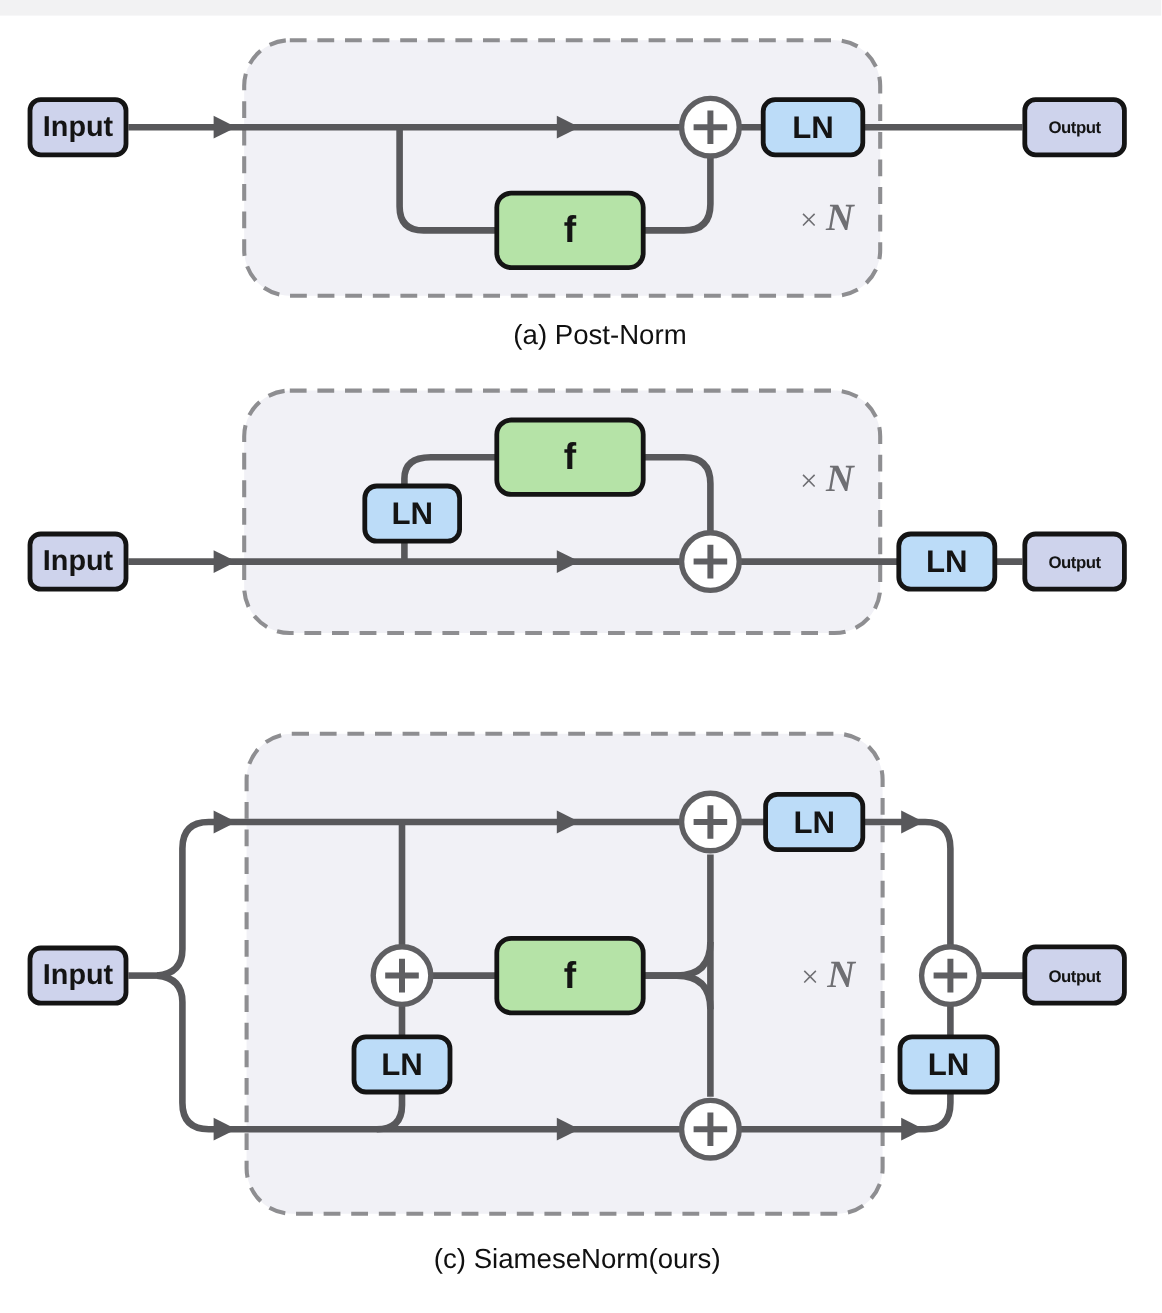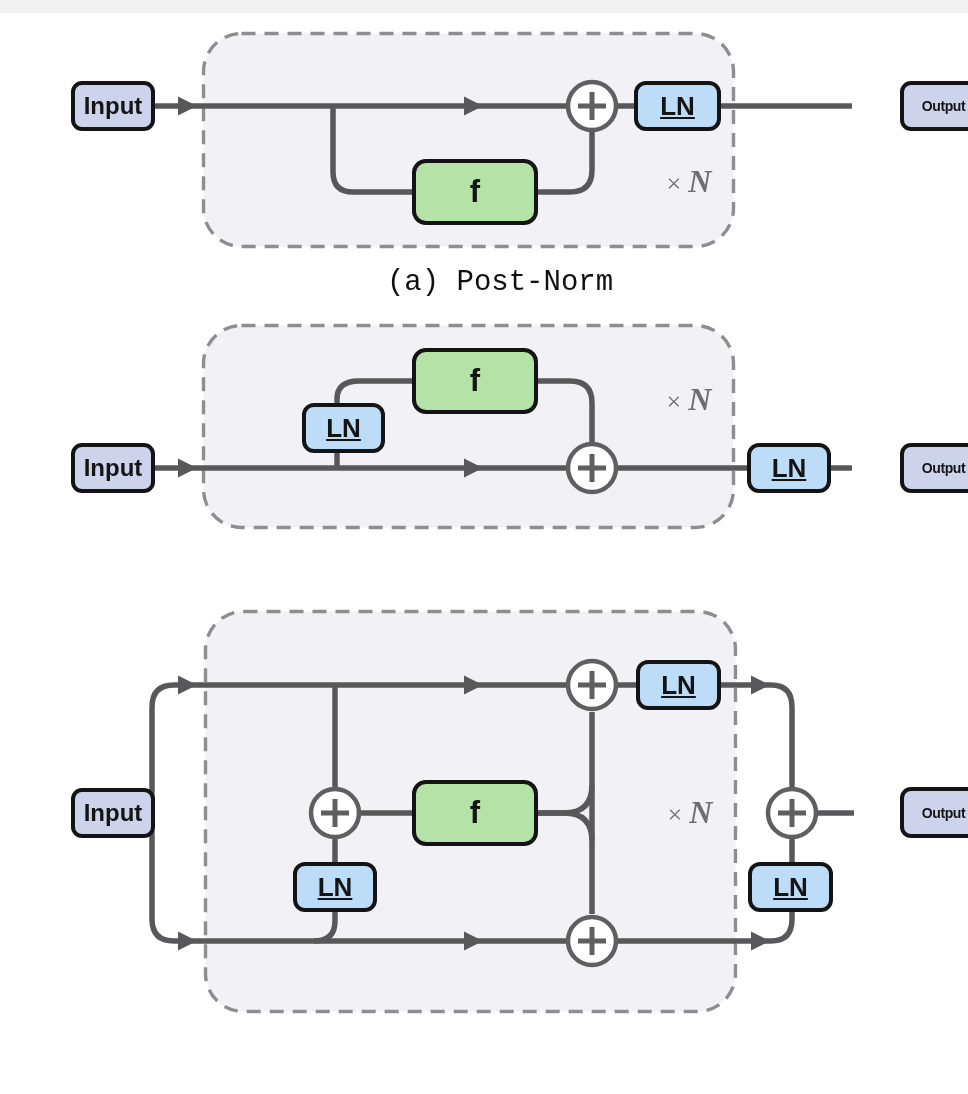--- a/index.html
+++ b/index.html
@@ -12,33 +12,33 @@
   .region{fill:var(--region-fill,#f1f1f6);stroke:var(--dashed-border,#8e8e91);stroke-width:3.4;stroke-dasharray:14 9;}
   .wire{fill:none;stroke:var(--line,#58585b);stroke-width:5.5;stroke-linecap:butt;}
   .arrowhead{fill:var(--line,#58585b);stroke:none;}
   .plus-ring{fill:#ffffff;stroke:var(--circle,#5f5f62);stroke-width:4.5;}
   .plus-glyph{fill:none;stroke:var(--circle,#5f5f62);stroke-width:5;stroke-linecap:butt;}
   .node{
     position:absolute;display:flex;align-items:center;justify-content:center;
     border:4px solid #141414;box-sizing:border-box;font-weight:bold;color:#141414;
     white-space:nowrap;
   }
-  .io{background:var(--io-fill,#ced3ec);border-radius:11px;font-size:24px;margin-left:48px;}
+  .io{background:var(--io-fill,#ced3ec);border-radius:11px;font-size:24px;}
   .io.small{font-size:14px;letter-spacing:-0.4px;}
-  .ln{background:var(--ln-fill,#bcdcf8);border-radius:12px;font-size:26px;text-decoration:underline;}
+  .ln{background:var(--ln-fill,#bcdcf8);border-radius:12px;font-size:26px;}
   .fbox{background:var(--f-fill,#b5e3a7);border-radius:14px;font-size:31px;}
   .repeat{
     position:absolute;transform:translate(-50%,-50%);color:var(--repeat-label,#6f6f73);
     font-family:"Liberation Serif",serif;white-space:nowrap;
   }
   .repeat .times{font-size:26px;}
   .repeat .nvar{font-size:32px;font-weight:bold;font-style:italic;margin-left:7px;}
   .caption{
     position:absolute;transform:translateX(-50%);color:var(--caption,#101010);
-    font-family:Liberation Mono, monospace;font-size:29px;white-space:nowrap;
+    font-family:Liberation Sans, sans-serif;font-size:23px;white-space:nowrap;
   }
 </style>
 </head>
 <body>
 
 <div id="stage">
   <div class="topstrip"></div>
 
   <svg width="968" height="1094" viewBox="0 0 968 1094">
 
@@ -131,13 +131,14 @@
   <div class="node io small" style="left:852px;top:443px;width:87px;height:50px">Output</div>
   <div class="repeat" style="left:689px;top:399px"><span class="times">×</span><span class="nvar">N</span></div>
 
   <div class="node io" style="left:23px;top:788px;width:84px;height:50px">Input</div>
   <div class="node ln" style="left:293px;top:862px;width:84px;height:50px">LN</div>
   <div class="node fbox" style="left:412px;top:780px;width:126px;height:66px">f</div>
   <div class="node ln" style="left:636px;top:660px;width:85px;height:50px">LN</div>
   <div class="node ln" style="left:748px;top:862px;width:85px;height:50px">LN</div>
   <div class="node io small" style="left:852px;top:787px;width:87px;height:51px">Output</div>
   <div class="repeat" style="left:690px;top:812px"><span class="times">×</span><span class="nvar">N</span></div>
+  <div class="caption" style="left:481px;top:1036px">(c) SiameseNorm(ours)</div>
 </div>
 
 </body></html>

